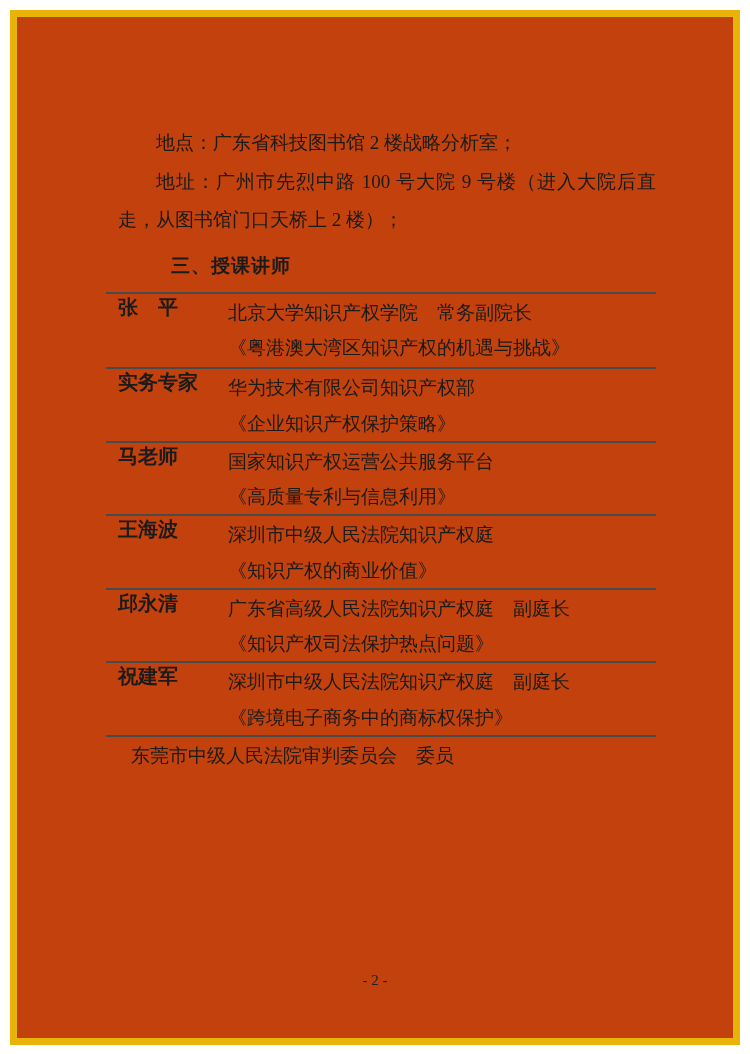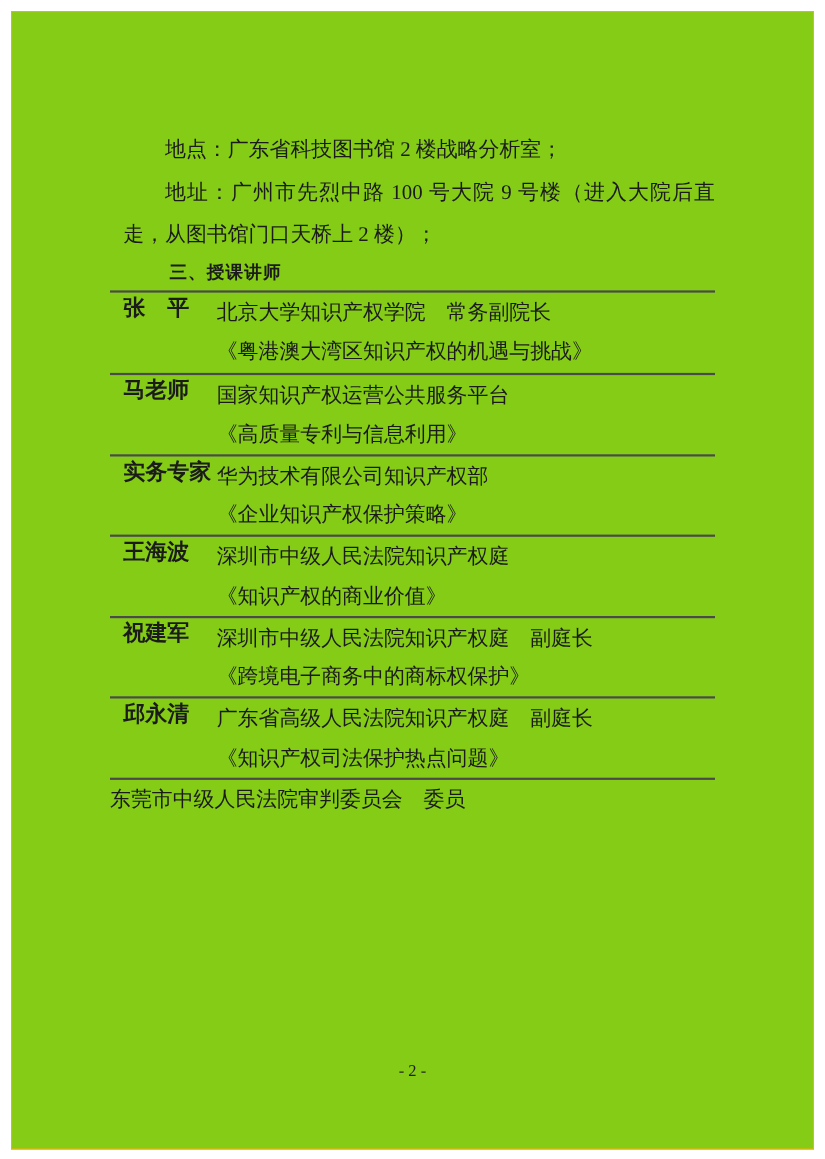--- a/index.html
+++ b/index.html
@@ -14,43 +14,43 @@
     font-family: "Liberation Serif", "DejaVu Serif", serif;
     color: #1b1b1b;
     overflow: hidden;
   }
   .page {
     position: absolute;
     left: 10px;
     top: 10px;
     right: 10px;
     bottom: 9px;
-    background: #84cc16;
-    border: 1px solid #eab308;
+    background: #c2410c;
+    border: 7px solid #eab308;
   }
   .content {
     position: absolute;
     left: 89px;
     top: 107px;
     width: 550px;
   }
   .body-p {
     margin: 0;
     padding-left: 12px;
     width: 538px;
     font-size: 19px;
     line-height: 38.5px;
     text-indent: 38px;
     text-align: justify;
     text-justify: inter-ideograph;
   }
   .sec-title {
-    margin: 4px;
+    margin: 15px;
     padding-left: 50px;
-    font-size: 16px;
+    font-size: 19px;
     line-height: 22px;
     font-weight: bold;
     font-family: "Liberation Sans", "DejaVu Sans", sans-serif;
     letter-spacing: 1px;
   }
   .lect-table {
     width: 550px;
     border-top: 2px solid #4a4a4a;
   }
   .t-row {
@@ -73,20 +73,21 @@
     flex-shrink: 0;
   }
   .t-info {
     flex: 1;
     padding-top: 1px;
   }
   .t-aff, .t-topic {
     font-size: 19px;
     line-height: 35.5px;
     white-space: nowrap;
+    margin-left: 25px;
   }
   .page-num {
     position: absolute;
     left: 0;
     right: 0;
     top: 955px;
     text-align: center;
     font-size: 15px;
     color: #222222;
   }
@@ -106,56 +107,56 @@
 
       <div class="t-row">
         <div class="t-name">张　平</div>
         <div class="t-info">
           <div class="t-aff">北京大学知识产权学院　常务副院长</div>
           <div class="t-topic">《粤港澳大湾区知识产权的机遇与挑战》</div>
         </div>
       </div>
 
       <div class="t-row">
+        <div class="t-name">实务专家</div>
+        <div class="t-info">
+          <div class="t-aff">华为技术有限公司知识产权部</div>
+          <div class="t-topic">《企业知识产权保护策略》</div>
+        </div>
+      </div>
+
+      <div class="t-row">
         <div class="t-name">马老师</div>
         <div class="t-info">
           <div class="t-aff">国家知识产权运营公共服务平台</div>
           <div class="t-topic">《高质量专利与信息利用》</div>
-        </div>
-      </div>
-
-      <div class="t-row">
-        <div class="t-name">实务专家</div>
-        <div class="t-info">
-          <div class="t-aff">华为技术有限公司知识产权部</div>
-          <div class="t-topic">《企业知识产权保护策略》</div>
         </div>
       </div>
 
       <div class="t-row">
         <div class="t-name">王海波</div>
         <div class="t-info">
           <div class="t-aff">深圳市中级人民法院知识产权庭</div>
           <div class="t-topic">《知识产权的商业价值》</div>
         </div>
       </div>
 
       <div class="t-row">
+        <div class="t-name">邱永清</div>
+        <div class="t-info">
+          <div class="t-aff">广东省高级人民法院知识产权庭　副庭长</div>
+          <div class="t-topic">《知识产权司法保护热点问题》</div>
+        </div>
+      </div>
+
+      <div class="t-row">
         <div class="t-name">祝建军</div>
         <div class="t-info">
           <div class="t-aff">深圳市中级人民法院知识产权庭　副庭长</div>
           <div class="t-topic">《跨境电子商务中的商标权保护》</div>
-        </div>
-      </div>
-
-      <div class="t-row">
-        <div class="t-name">邱永清</div>
-        <div class="t-info">
-          <div class="t-aff">广东省高级人民法院知识产权庭　副庭长</div>
-          <div class="t-topic">《知识产权司法保护热点问题》</div>
         </div>
       </div>
 
       <div class="t-row">
         <div class="t-info">
           <div class="t-aff">东莞市中级人民法院审判委员会　委员</div>
         </div>
       </div>
 
     </div>

